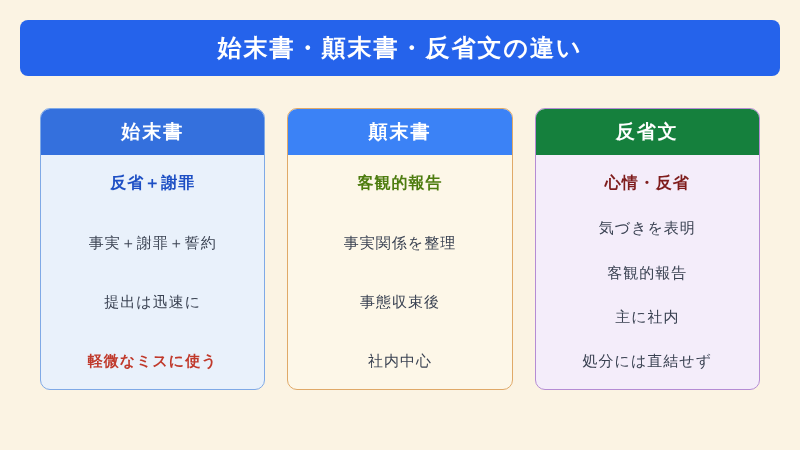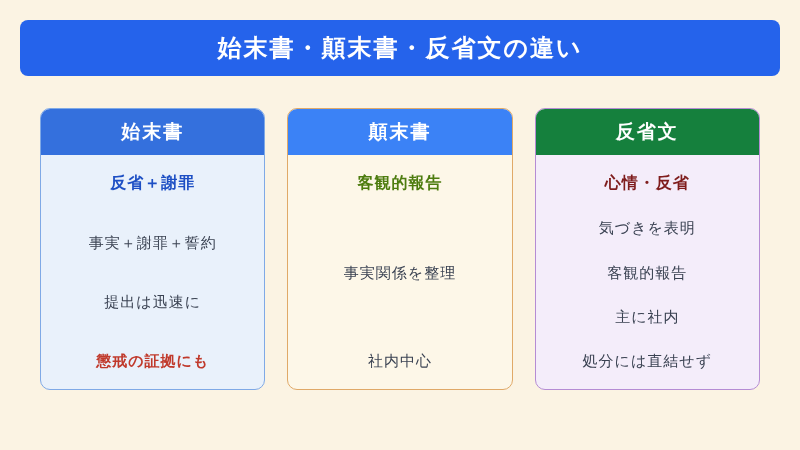--- a/index.html
+++ b/index.html
@@ -92,31 +92,32 @@
   <main class="cards">
 
     <section class="card c1">
       <div class="card-header">
         <span>始末書</span>
       </div>
       <div class="card-body">
         <div class="lead">反省＋謝罪</div>
         <div class="row">事実＋謝罪＋誓約</div>
         <div class="row">提出は迅速に</div>
-        <div class="last warn">懲戒の証拠にも</div>
+        <div class="last warn">軽微なミスに使う</div>
       </div>
     </section>
 
     <section class="card c2">
       <div class="card-header">
         <span>顛末書</span>
       </div>
       <div class="card-body">
         <div class="lead">客観的報告</div>
         <div class="row">事実関係を整理</div>
+        <div class="row">事態収束後</div>
         <div class="row">社内中心</div>
       </div>
     </section>
 
     <section class="card c3">
       <div class="card-header">
         <span>反省文</span>
       </div>
       <div class="card-body">
         <div class="lead">心情・反省</div>

